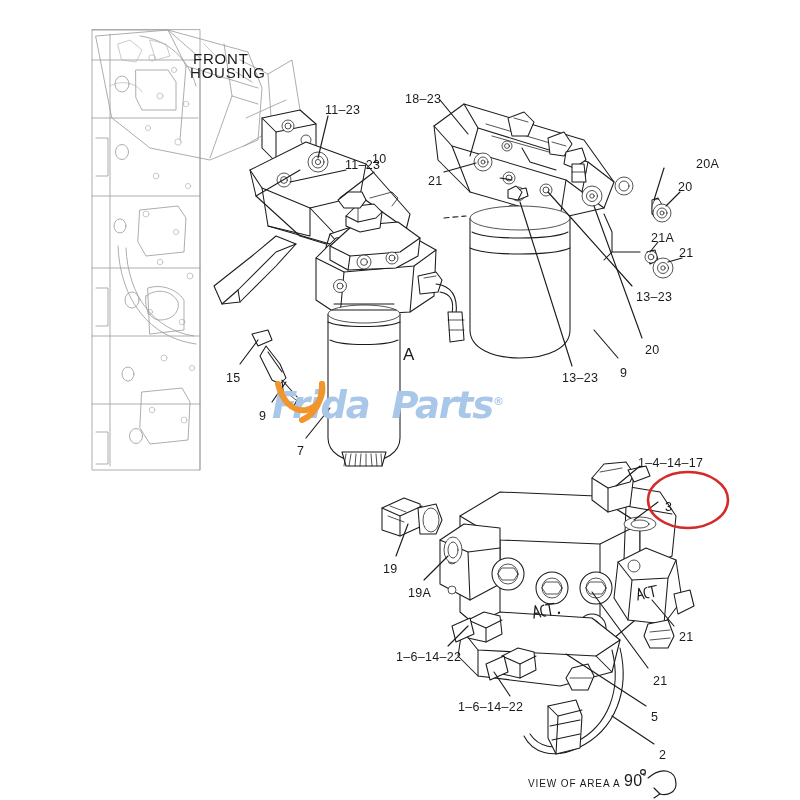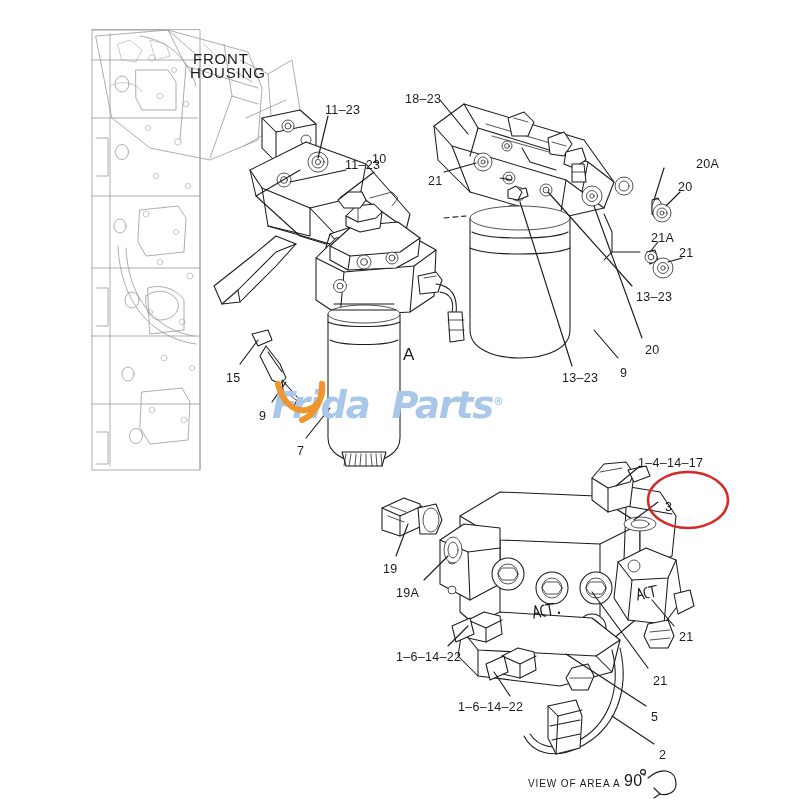--- a/index.html
+++ b/index.html
@@ -502,21 +502,21 @@
       <div class="callout cn" style="left: 636px; top: 290px;">13–23</div>
       <div class="callout cn" style="left: 645px; top: 343px;">20</div>
       <div class="callout cn" style="left: 620px; top: 366px;">9</div>
       <div class="callout cn" style="left: 562px; top: 371px;">13–23</div>
       <div class="callout cn" style="left: 226px; top: 371px;">15</div>
       <div class="callout cn" style="left: 259px; top: 409px;">9</div>
       <div class="callout cn" style="left: 297px; top: 444px;">7</div>
       <div class="callout cn" style="left: 638px; top: 456px; text-align: center;">1–4–14–17</div>
       <div class="callout cn" style="left: 665px; top: 500px;">3</div>
       <div class="callout cn" style="left: 383px; top: 562px;">19</div>
-      <div class="callout cn" style="left: 396px; top: 586px; text-align: right;">19A</div>
+      <div class="callout cn" style="left: 408px; top: 586px; text-align: right;">19A</div>
       <div class="callout cn" style="left: 679px; top: 630px;">21</div>
       <div class="callout cn" style="left: 653px; top: 674px;">21</div>
       <div class="callout cn" style="left: 651px; top: 710px;">5</div>
       <div class="callout cn" style="left: 659px; top: 748px;">2</div>
       <div class="callout cn" style="left: 396px; top: 650px;">1–6–14–22</div>
       <div class="callout cn" style="left: 458px; top: 700px;">1–6–14–22</div>
     </div>
 
   <div id="wm">
     <div class="wmtext"><span>Frida</span><span style="color:transparent;">y</span><span>Parts</span><span class="reg">®</span></div>

